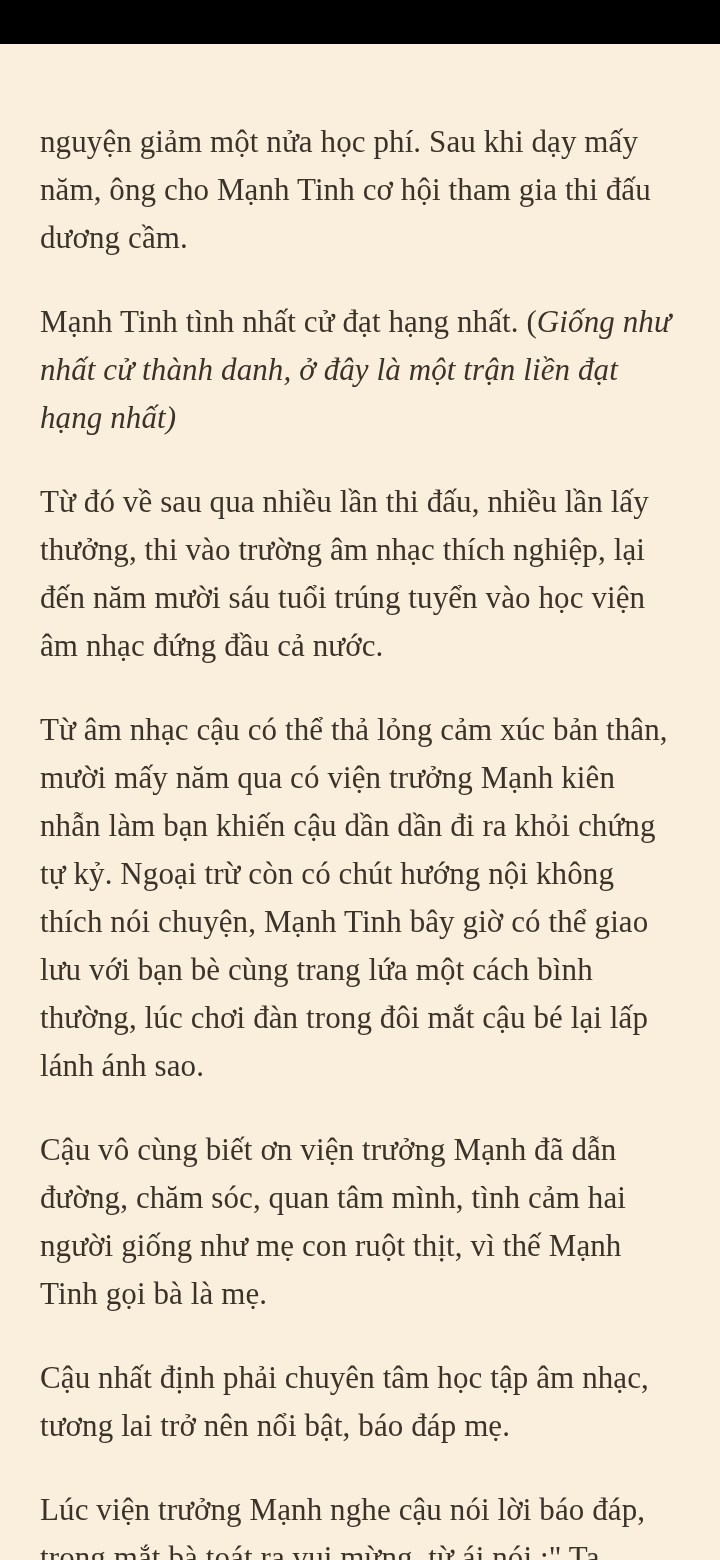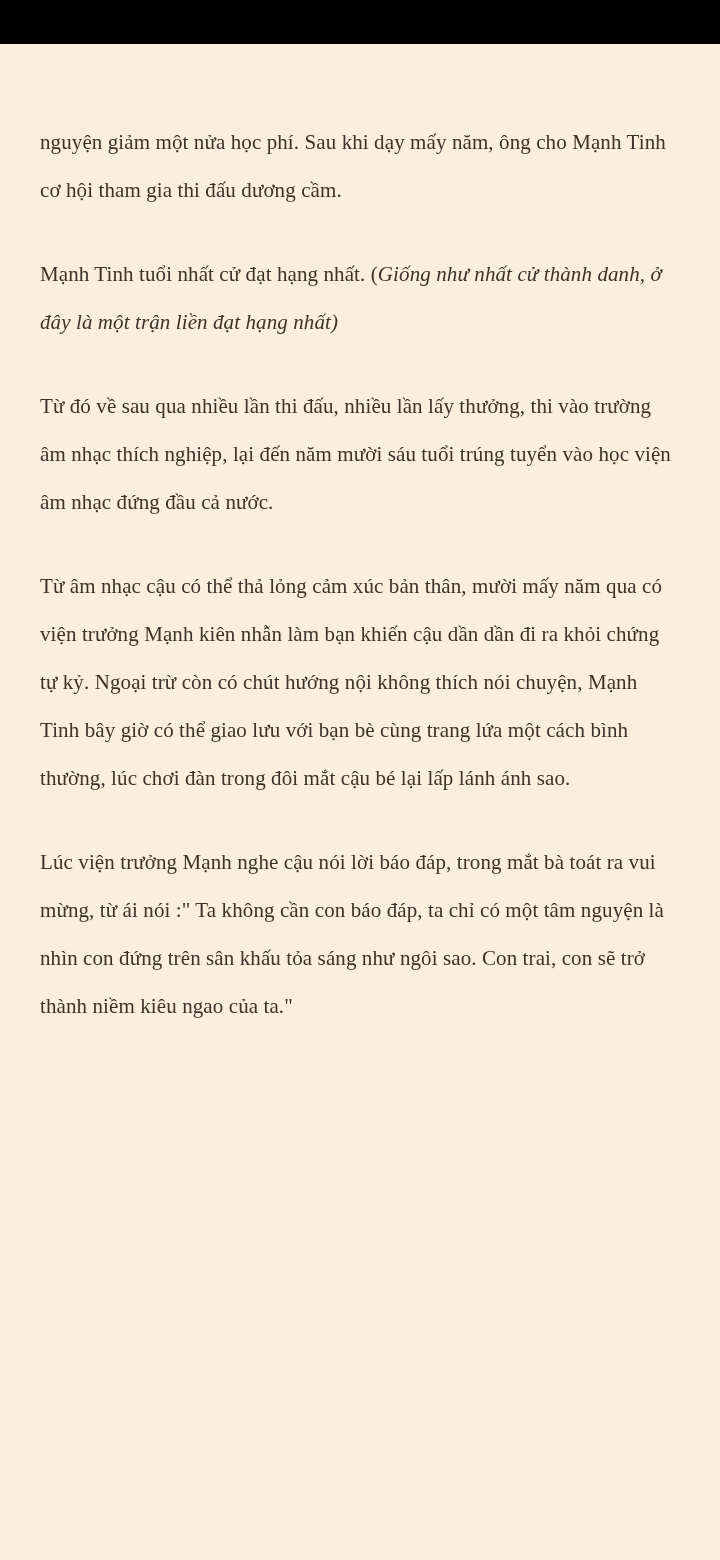--- a/index.html
+++ b/index.html
@@ -34,45 +34,47 @@
     left: 0;
     top: 44px;
     width: 720px;
     height: 1516px;
     background: #faefdd;
     box-sizing: border-box;
     padding: 74px 40px 0 40px;
   }
   .para {
     color: #3b3329;
-    font-size: 21px;
+    font-size: 31px;
     line-height: 48px;
     margin: 0 4px 36px 0;
     text-align: left;
     letter-spacing: 0.1px;
   }
   .para .em {
     font-style: italic;
   }
 </style>
 </head>
 <body>
 
 <div id="reader">
 
   <div class="top-bar"></div>
 
   <div class="page">
 
     <p class="para">nguyện giảm một nửa học phí. Sau khi dạy mấy năm, ông cho Mạnh Tinh cơ hội tham gia thi đấu dương cầm.</p>
 
-    <p class="para"><span>Mạnh Tinh tuổi nhất cử đạt hạng nhất. (</span><span class="em">Giống như nhất cử thành danh, ở đây là một trận liền đạt hạng nhất)</span></p>
+    <p class="para"><span>Mạnh Tinh tình nhất cử đạt hạng nhất. (</span><span class="em">Giống như nhất cử thành danh, ở đây là một trận liền đạt hạng nhất)</span></p>
 
     <p class="para">Từ đó về sau qua nhiều lần thi đấu, nhiều lần lấy thưởng, thi vào trường âm nhạc thích nghiệp, lại đến năm mười sáu tuổi trúng tuyển vào học viện âm nhạc đứng đầu cả nước.</p>
 
     <p class="para">Từ âm nhạc cậu có thể thả lỏng cảm xúc bản thân, mười mấy năm qua có viện trưởng Mạnh kiên nhẫn làm bạn khiến cậu dần dần đi ra khỏi chứng tự kỷ. Ngoại trừ còn có chút hướng nội không thích nói chuyện, Mạnh Tinh bây giờ có thể giao lưu với bạn bè cùng trang lứa một cách bình thường, lúc chơi đàn trong đôi mắt cậu bé lại lấp lánh ánh sao.</p>
 
+    <p class="para">Cậu vô cùng biết ơn viện trưởng Mạnh đã dẫn đường, chăm sóc, quan tâm mình, tình cảm hai người giống như mẹ con ruột thịt, vì thế Mạnh Tinh gọi bà là mẹ.</p>
 
+    <p class="para">Cậu nhất định phải chuyên tâm học tập âm nhạc, tương lai trở nên nổi bật, báo đáp mẹ.</p>
 
     <p class="para">Lúc viện trưởng Mạnh nghe cậu nói lời báo đáp, trong mắt bà toát ra vui mừng, từ ái nói :" Ta không cần con báo đáp, ta chỉ có một tâm nguyện là nhìn con đứng trên sân khấu tỏa sáng như ngôi sao. Con trai, con sẽ trở thành niềm kiêu ngao của ta."</p>
 
   </div>
 </div>
 
 </body></html>

